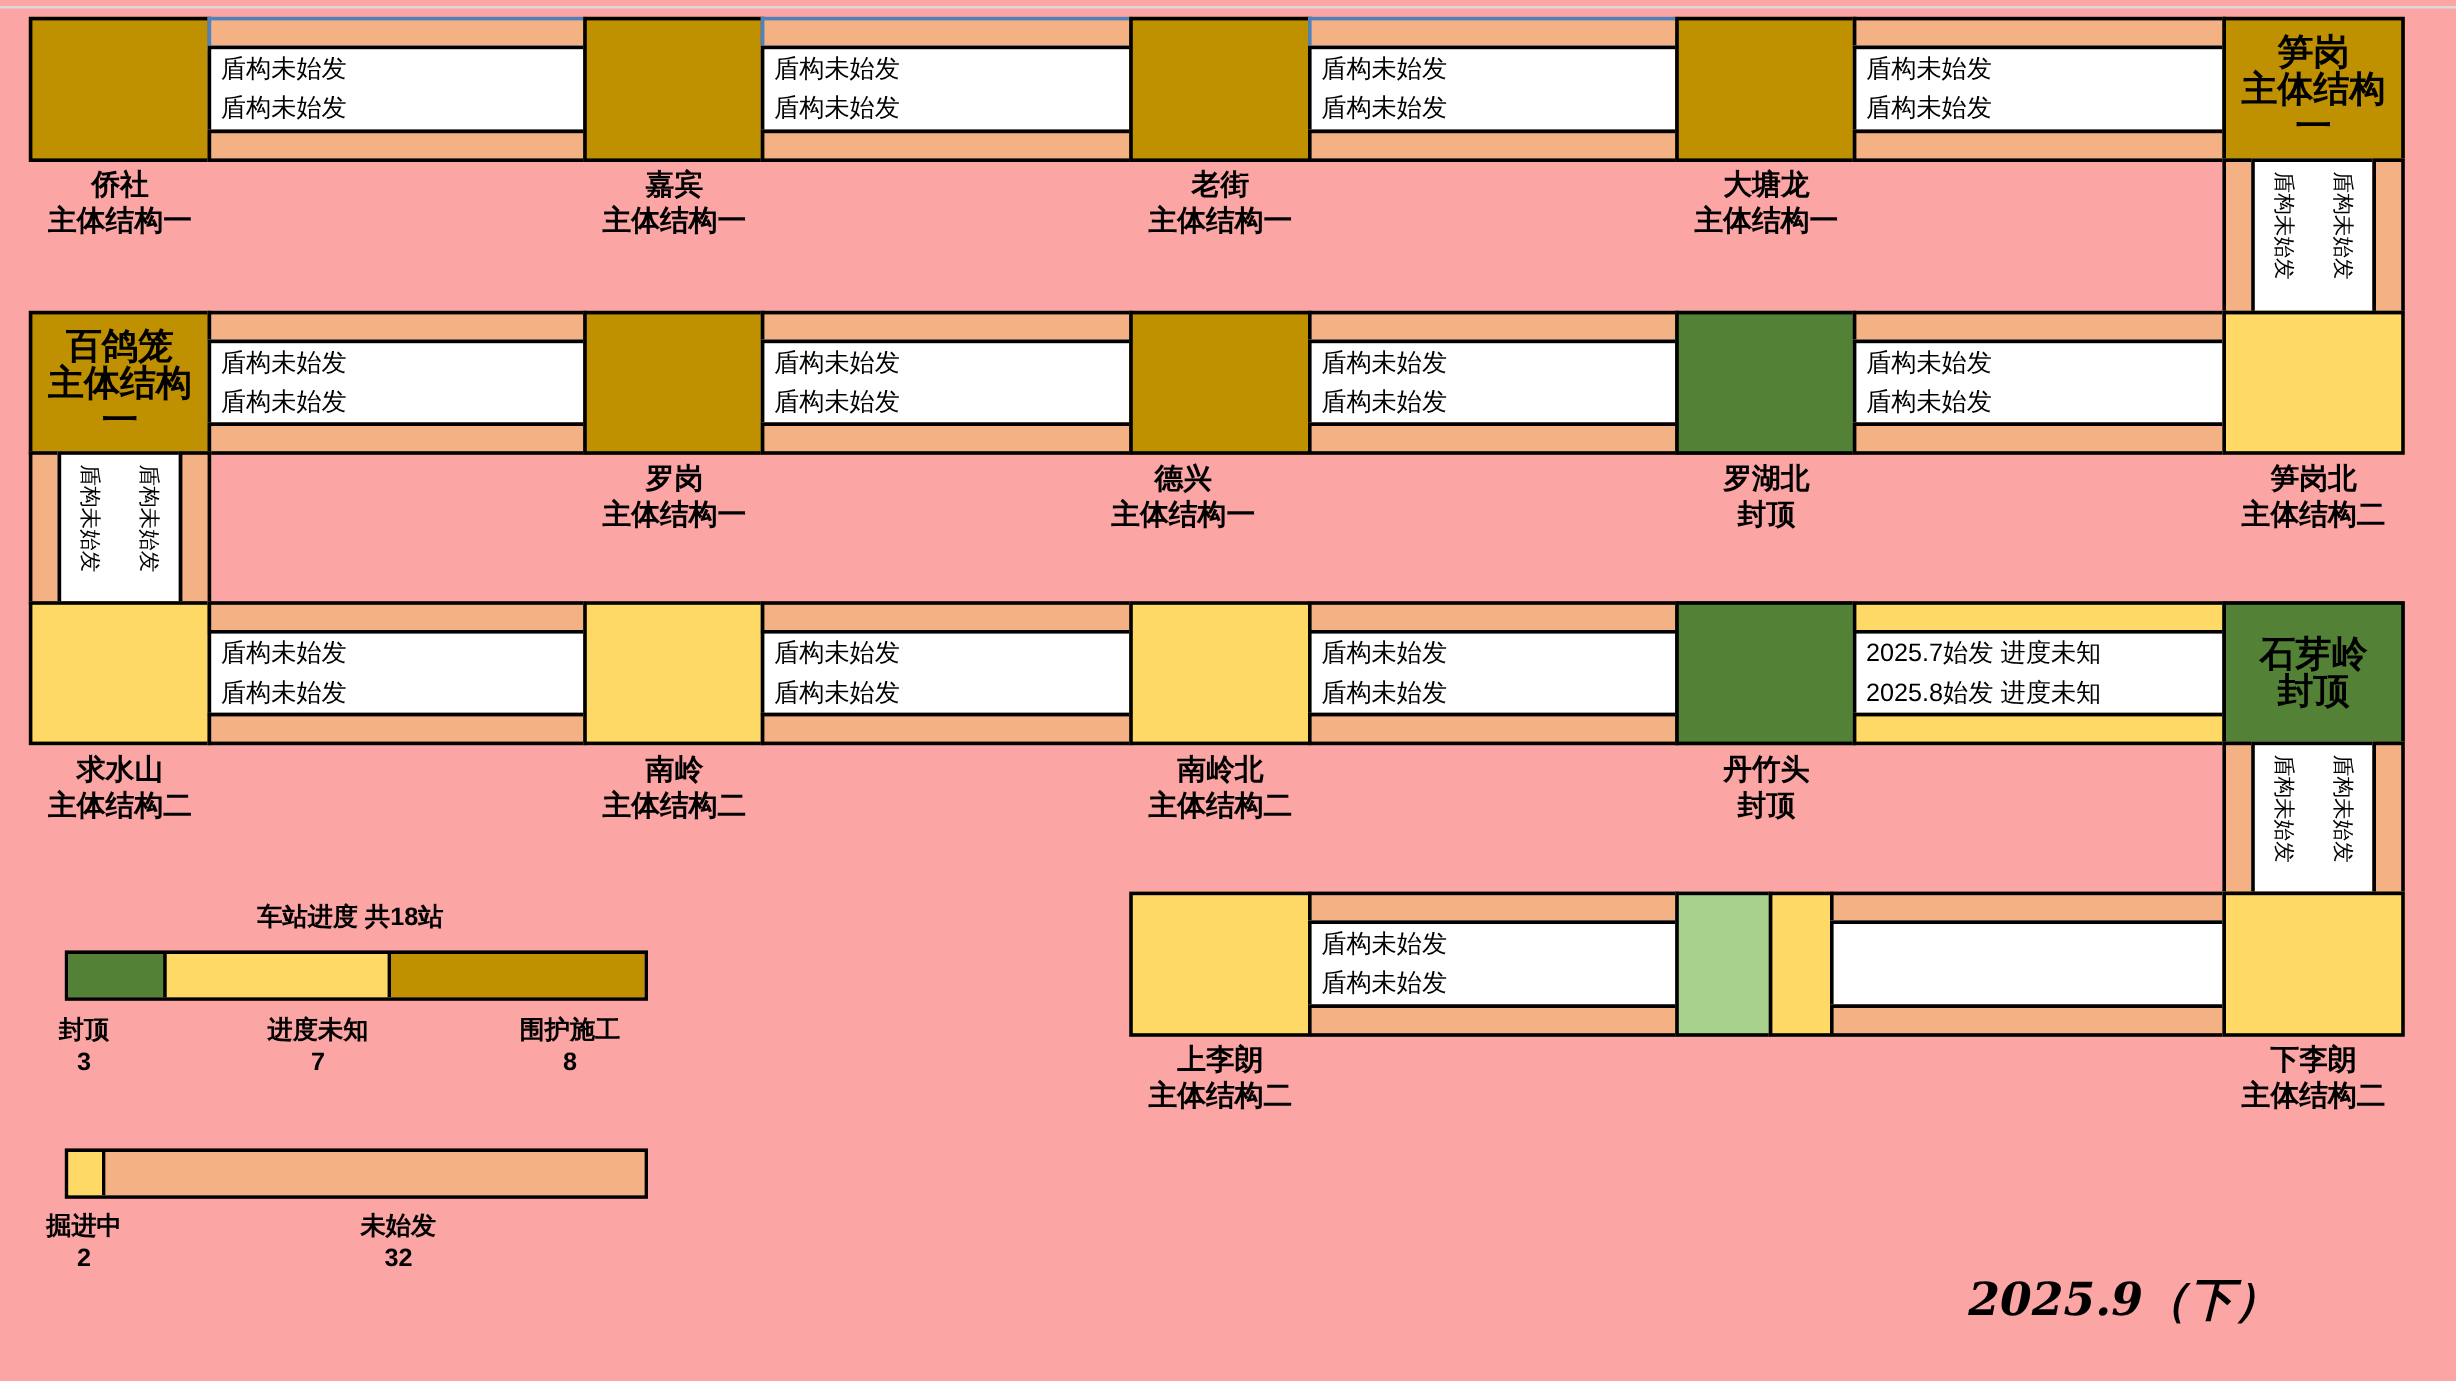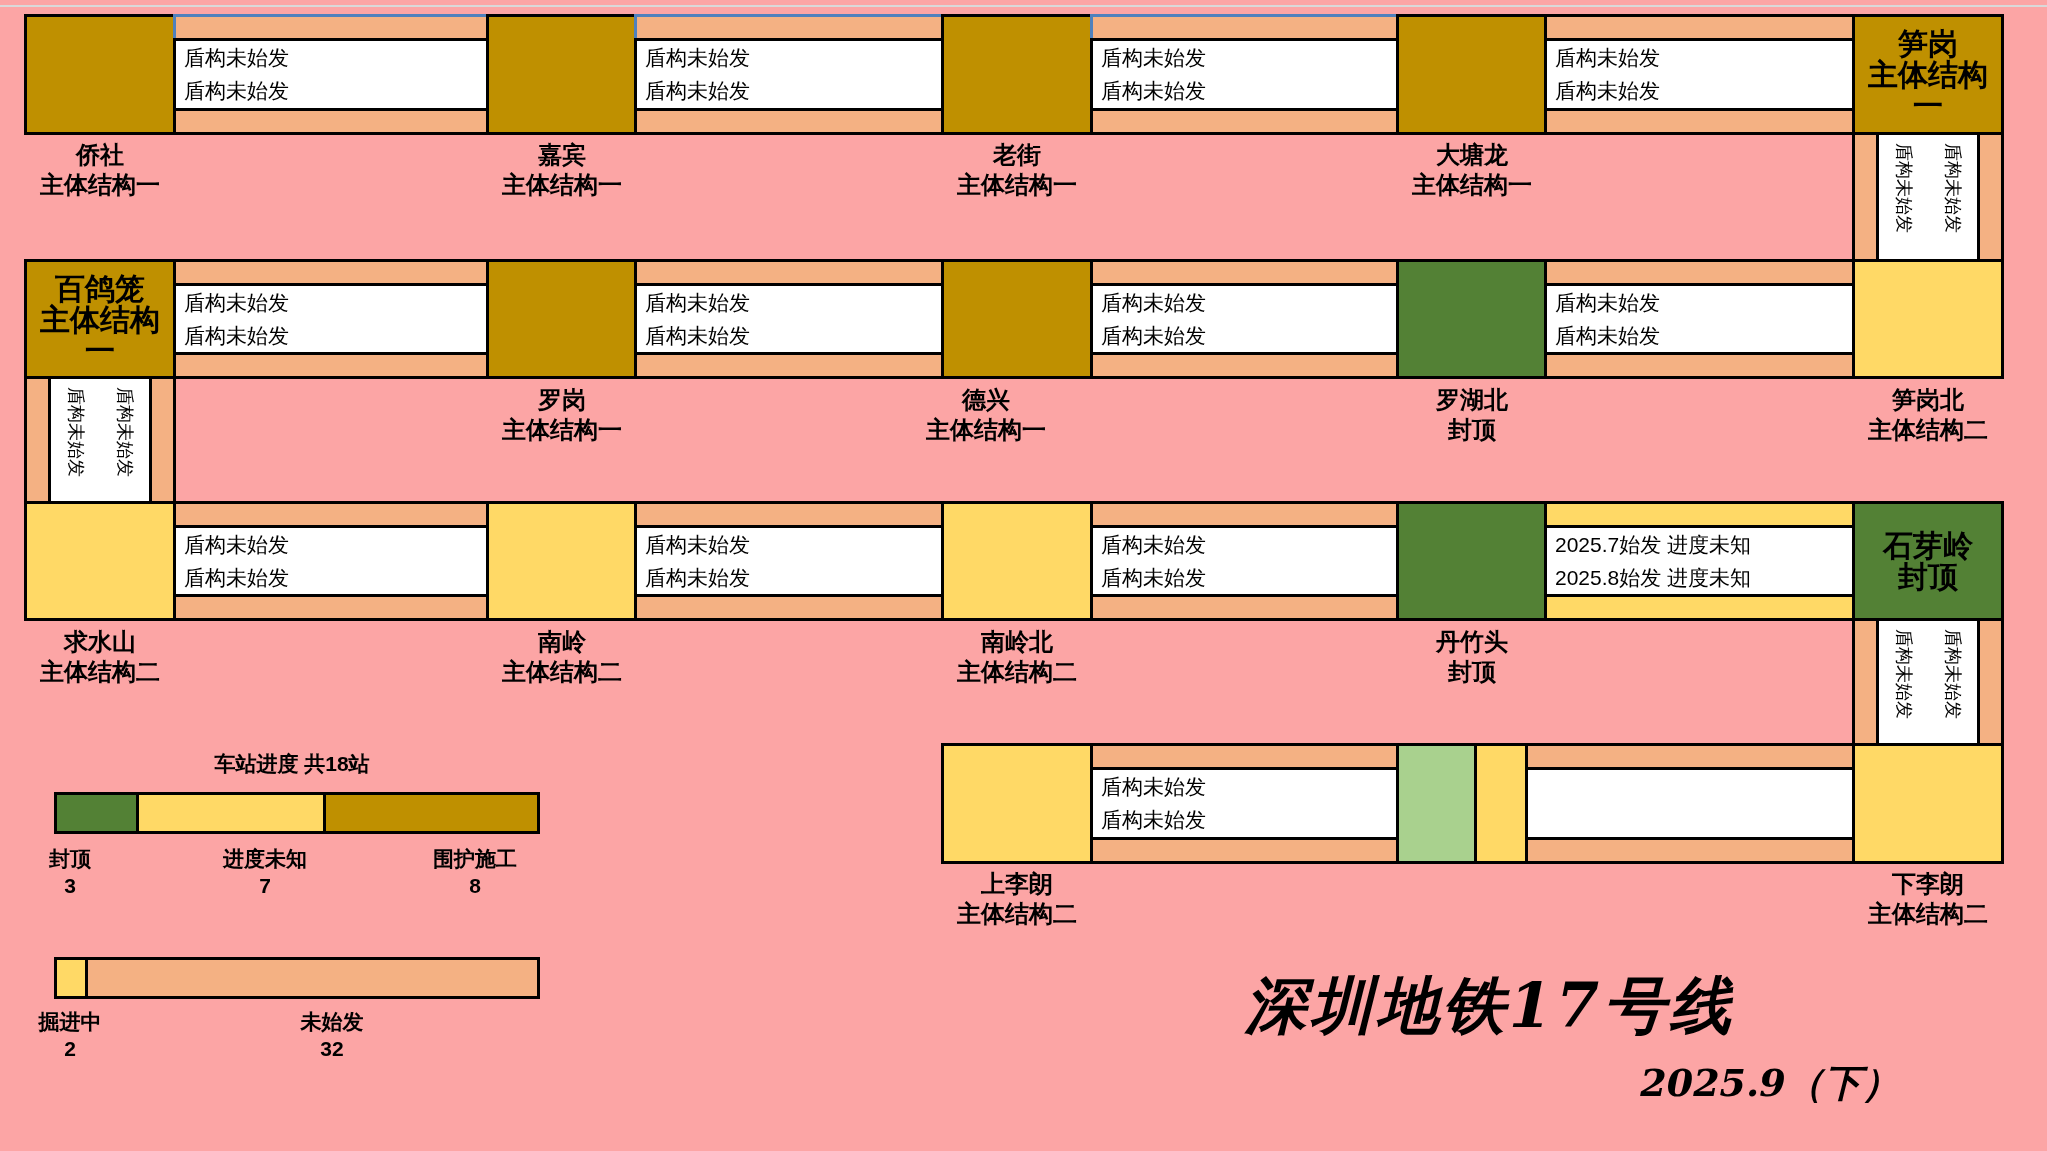--- a/index.html
+++ b/index.html
@@ -278,16 +278,15 @@
   </div>
   <div class="abs lglabel" style="left:20px;top:1008px;width:100px">
     <div>掘进中</div>
     <div>2</div>
   </div>
   <div class="abs lglabel" style="left:252px;top:1008px;width:160px">
     <div>未始发</div>
     <div>32</div>
   </div>
 
-  <div class="abs main-title" style="left:1130px;top:964px;width:720px">深圳地铁17号线</div>
   <div class="abs date-title" style="left:1590px;top:1058px;width:360px">2025.9（下）</div>
 
 </div>
 
 </body></html>

